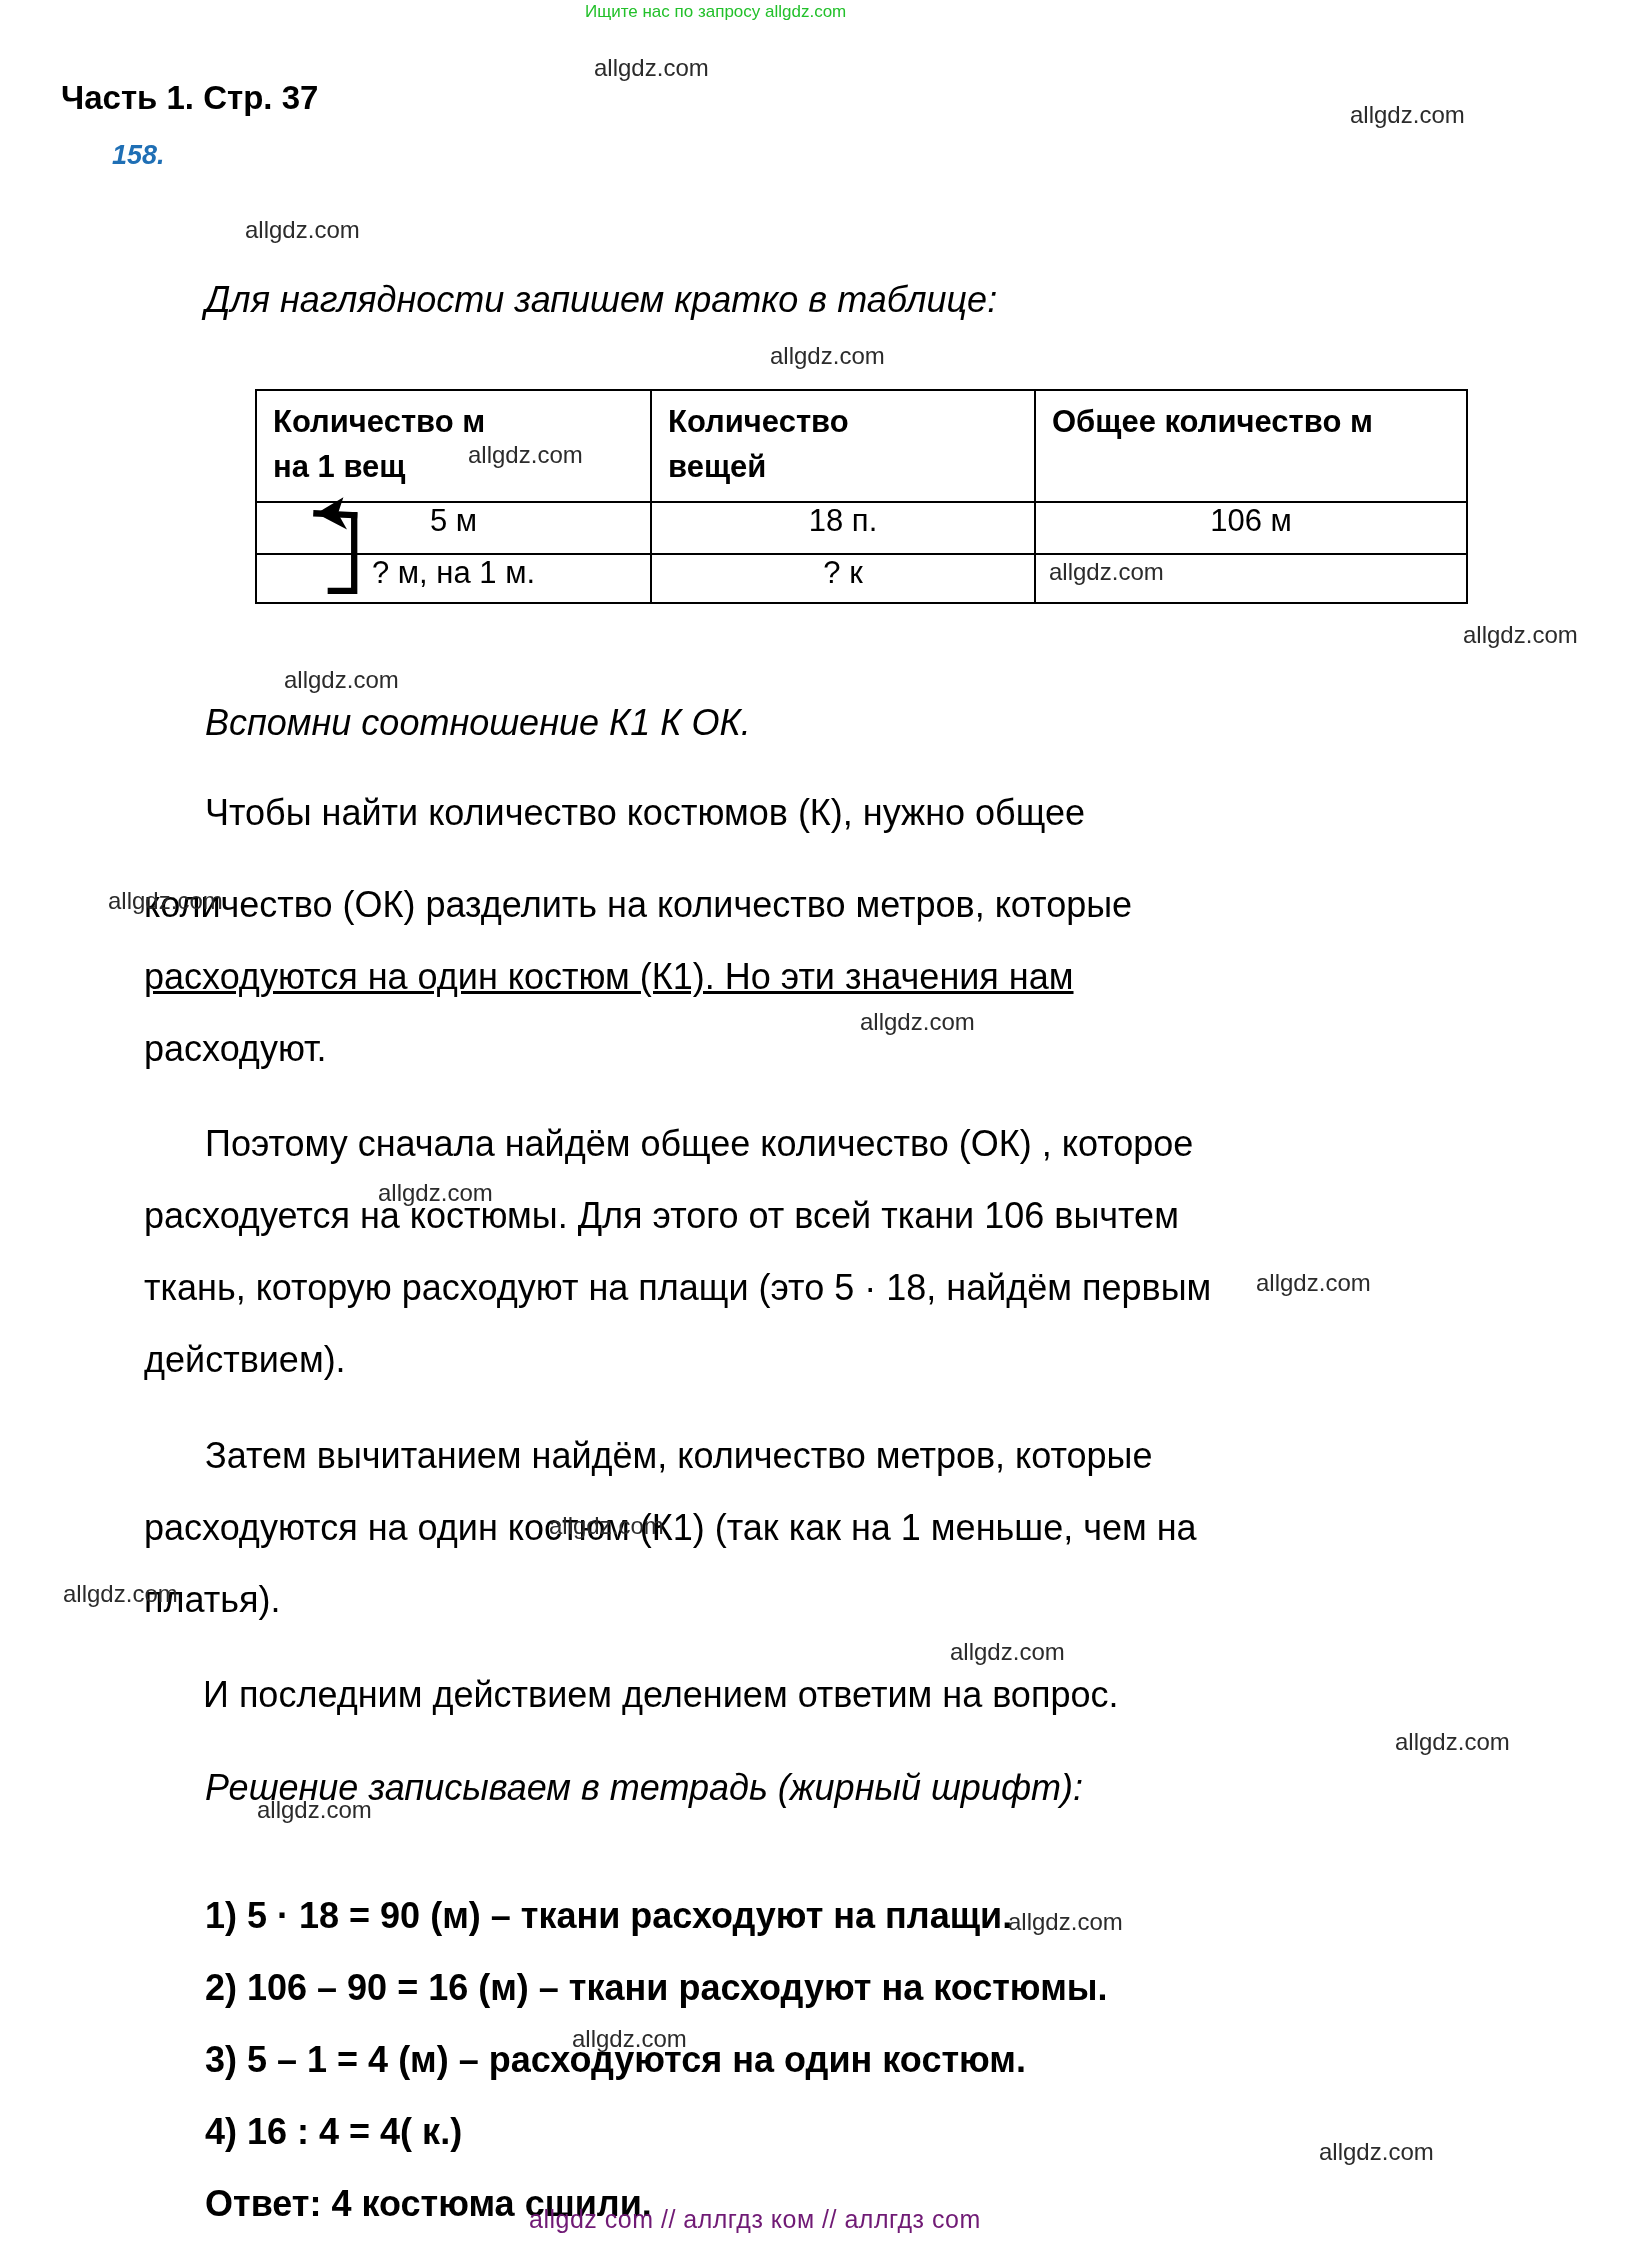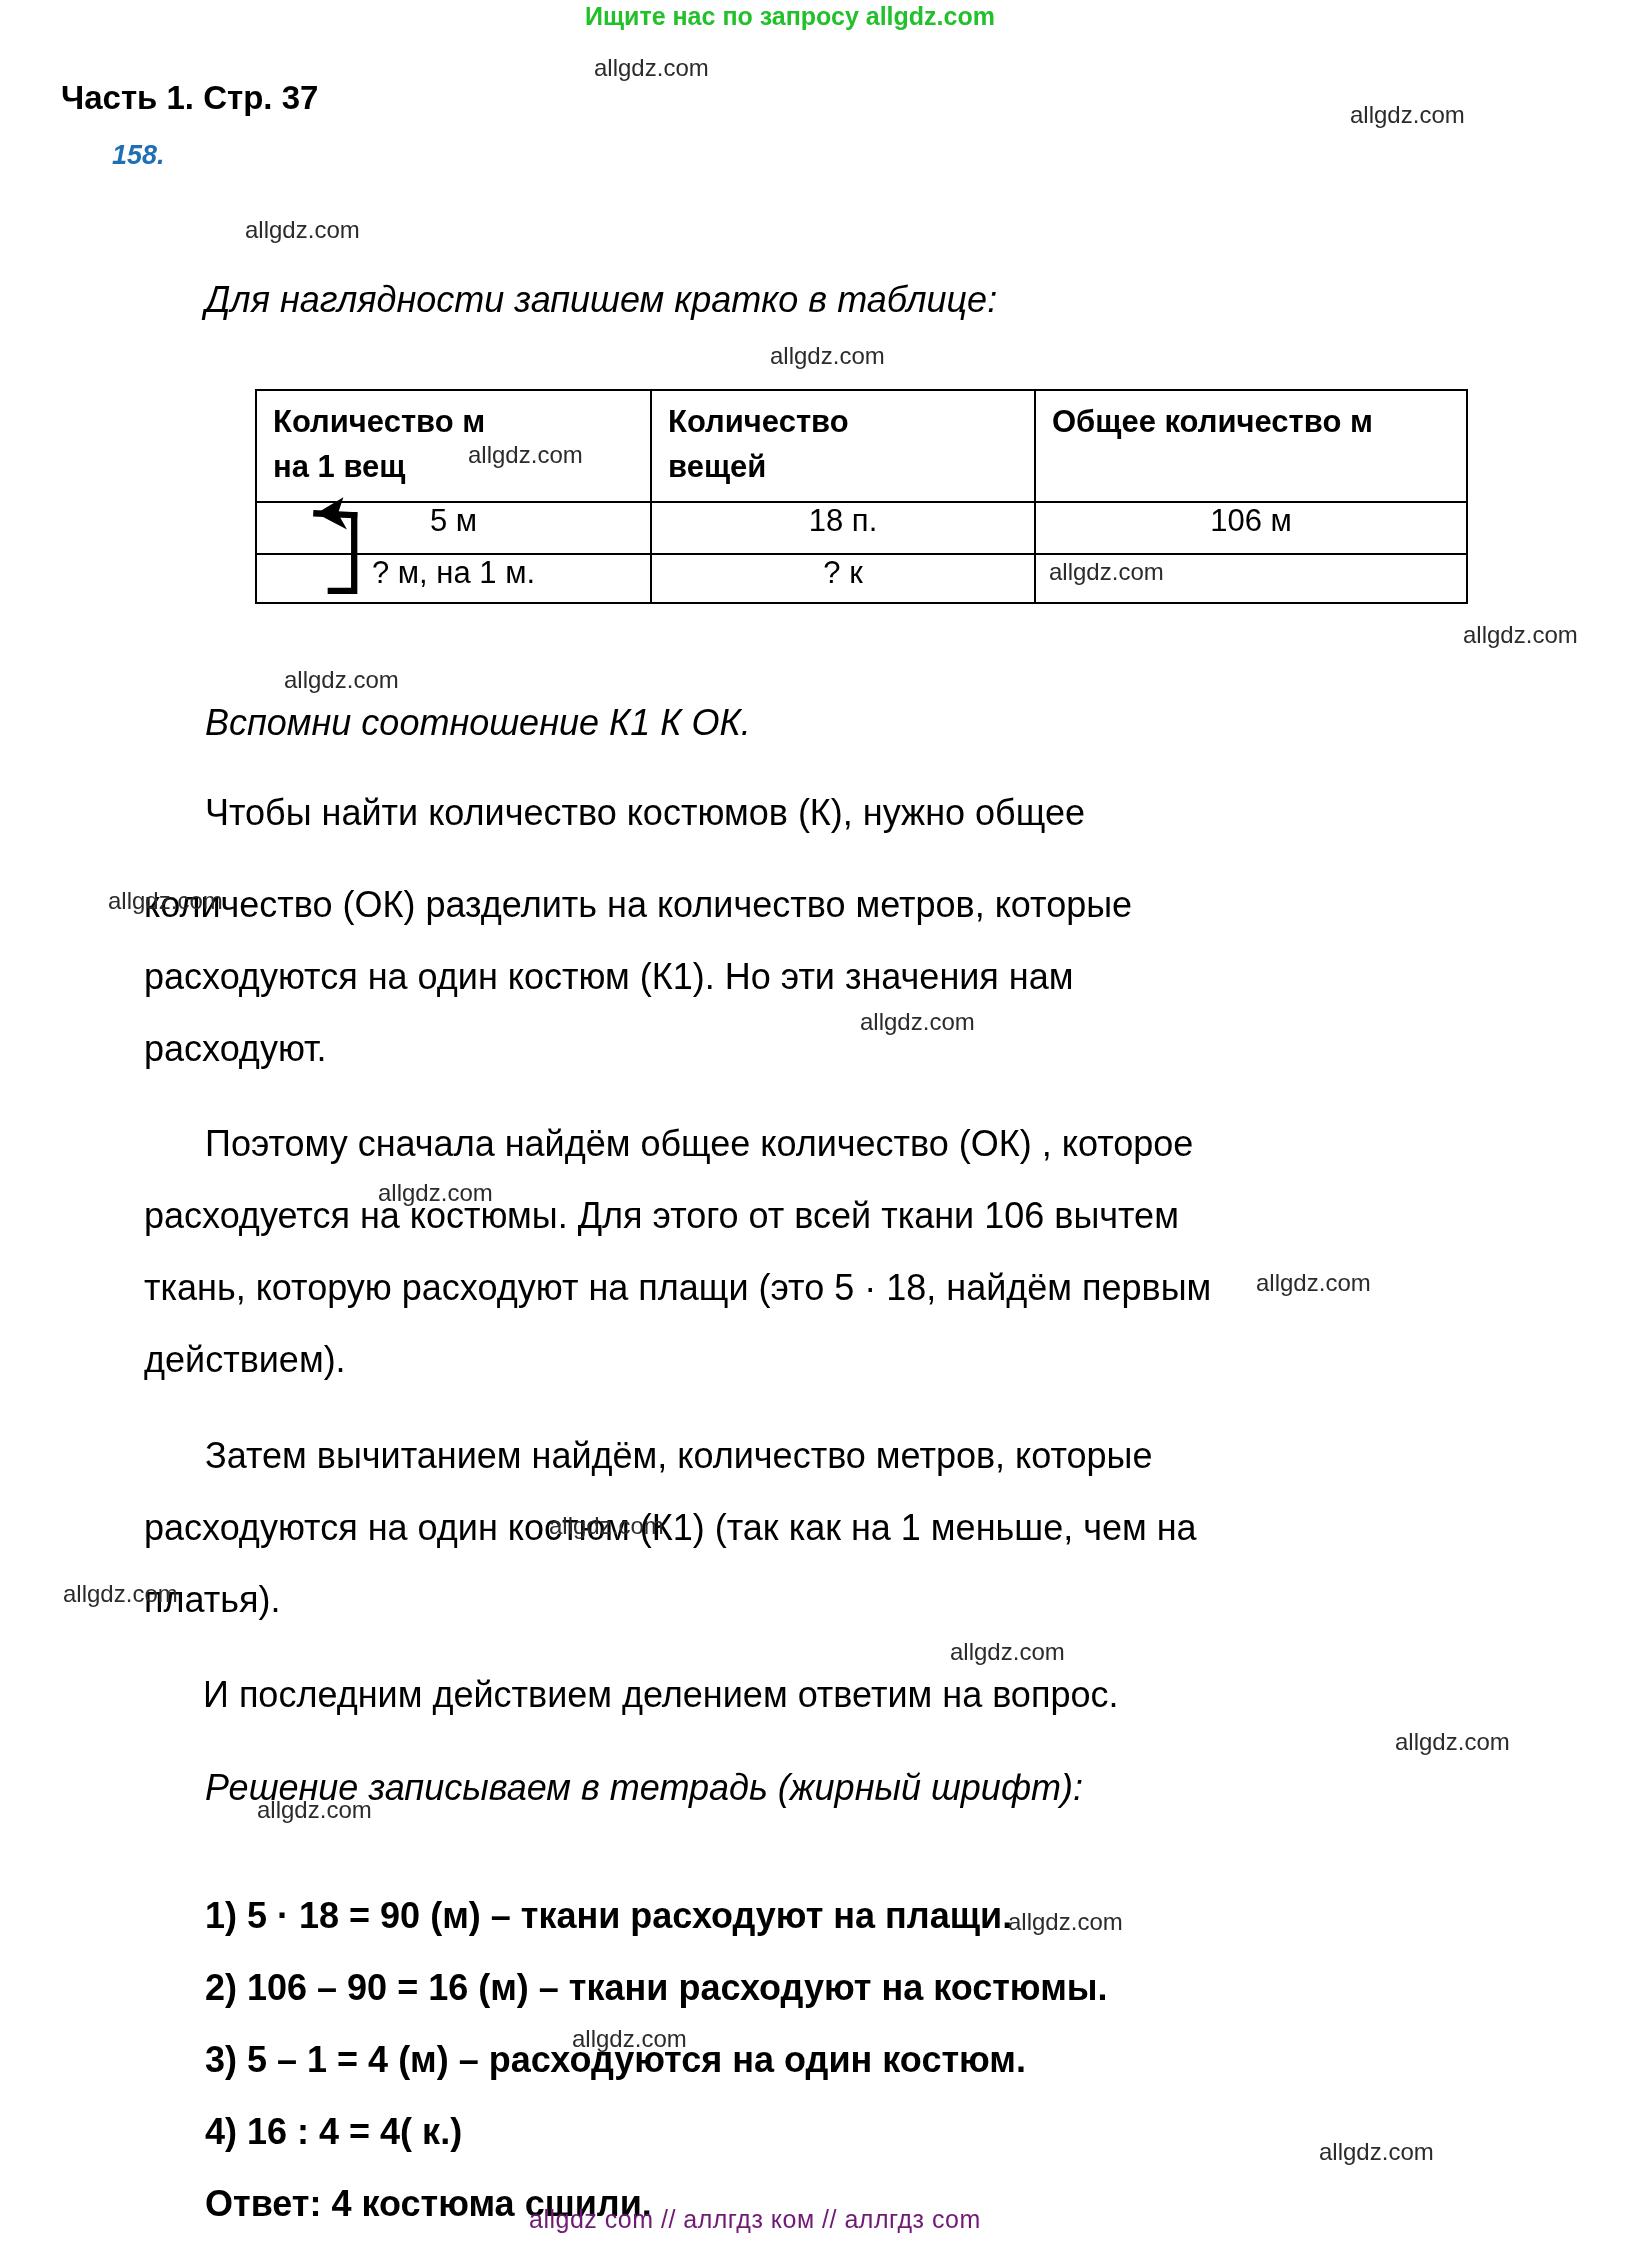--- a/index.html
+++ b/index.html
@@ -26,25 +26,24 @@
     font-size: 24px;
     color: #2b2b2b;
     white-space: nowrap;
     pointer-events: none;
   }
 
   .top-banner {
     position: absolute;
     left: 585px;
     top: 1.8px;
-    font-size: 25px;
+    font-size: 17px;
     color: #22c02a;
     white-space: nowrap;
     font-family: "Liberation Sans", sans-serif;
-    font-weight: bold;
   }
 
   .part-title {
     position: absolute;
     left: 61px;
     top: 79px;
     font-size: 33px;
     font-weight: bold;
     white-space: nowrap;
   }
@@ -181,21 +180,21 @@
   <svg class="hook" viewBox="0 0 110 120">
     <path d="M 52 112 L 78 112 L 78 28" stroke="#000" stroke-width="7" fill="none" stroke-linecap="square"></path>
     <path d="M 78 28 L 36 26" stroke="#000" stroke-width="7" fill="none" stroke-linecap="square"></path>
     <path d="M 36 26 L 66 8 L 60 26 L 70 44 Z" fill="#000"></path>
   </svg>
 
   <div class="italic-line" style="left:205px; top:702px;">Вспомни соотношение   К1   К   ОК.</div>
 
   <div class="body-line" style="left:205px; top:792px;">Чтобы найти количество костюмов (К), нужно общее</div>
   <div class="body-line" style="left:144px; top:884px;">количество (ОК) разделить на количество метров, которые</div>
-  <div class="body-line" style="left:144px; top:956px;">расходуются на один костюм (К1). Но эти значения нам</div>
+  <div class="body-line" style="left:144px; top:956px;text-decoration:underline;">расходуются на один костюм (К1). Но эти значения нам</div>
   <div class="body-line" style="left:144px; top:1028px;">расходуют.</div>
 
   <div class="body-line" style="left:205px; top:1123px;">Поэтому сначала найдём общее количество (ОК) , которое</div>
   <div class="body-line" style="left:144px; top:1195px;">расходуется на костюмы. Для этого от всей ткани 106 вычтем</div>
   <div class="body-line" style="left:144px; top:1267px;">ткань, которую расходуют на плащи (это 5 · 18, найдём первым</div>
   <div class="body-line" style="left:144px; top:1339px;">действием).</div>
 
   <div class="body-line" style="left:205px; top:1435px;">Затем вычитанием найдём, количество метров, которые</div>
   <div class="body-line" style="left:144px; top:1507px;">расходуются на один костюм (К1) (так как на 1 меньше, чем на</div>
   <div class="body-line" style="left:144px; top:1579px;">платья).</div>

